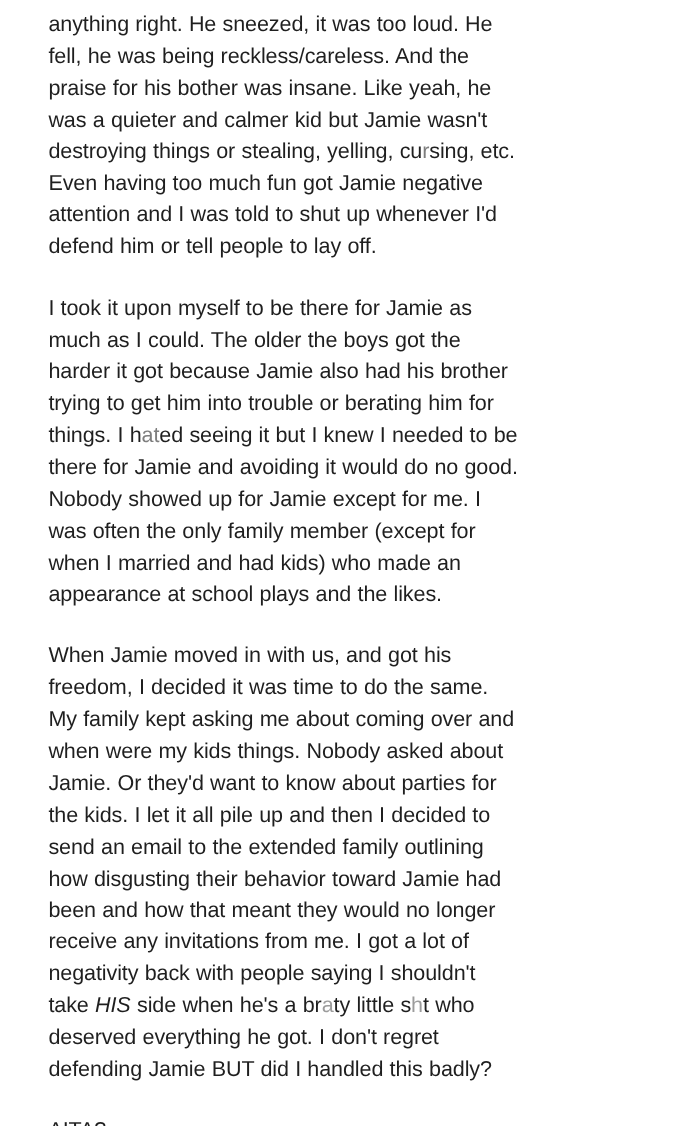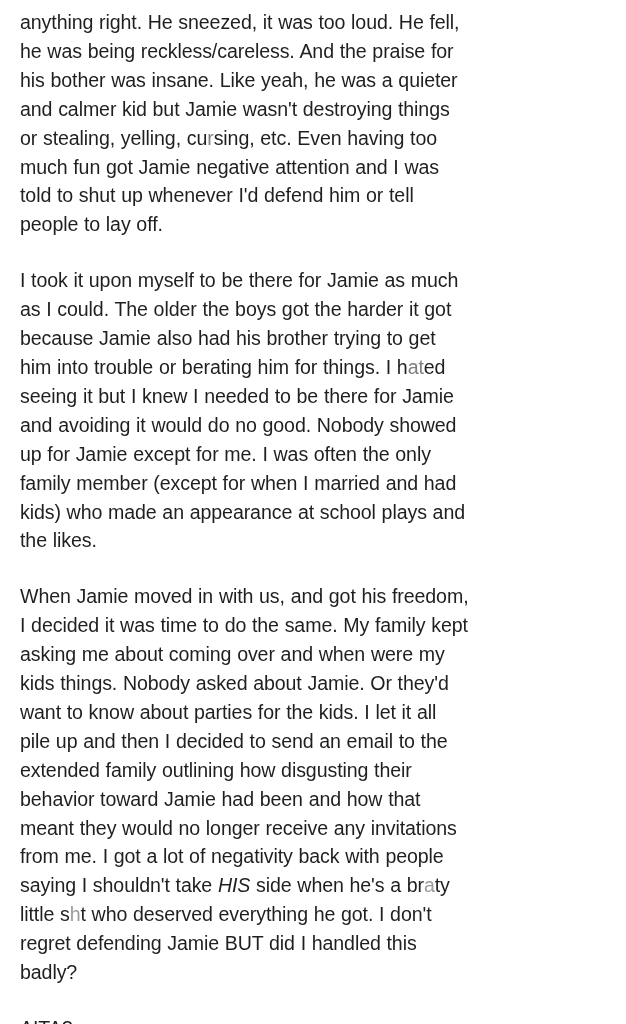--- a/index.html
+++ b/index.html
@@ -11,21 +11,21 @@
     height: 1024px;
     background: #ffffff;
     font-family: "Liberation Sans", sans-serif;
     color: #1b1b1b;
     overflow: hidden;
   }
   .page {
     box-sizing: border-box;
     width: 497px;
     height: 1024px;
-    padding: 8px 26px 0 20px;
+    padding: 8px 26px 0 44px;
     background: #ffffff;
   }
   .para {
     font-size: 19.6px;
     line-height: 28.9px;
     letter-spacing: -0.1px;
     margin: 0 0 27px 0;
     color: #1f1f1f;
     word-spacing: 0.4px;
   }

